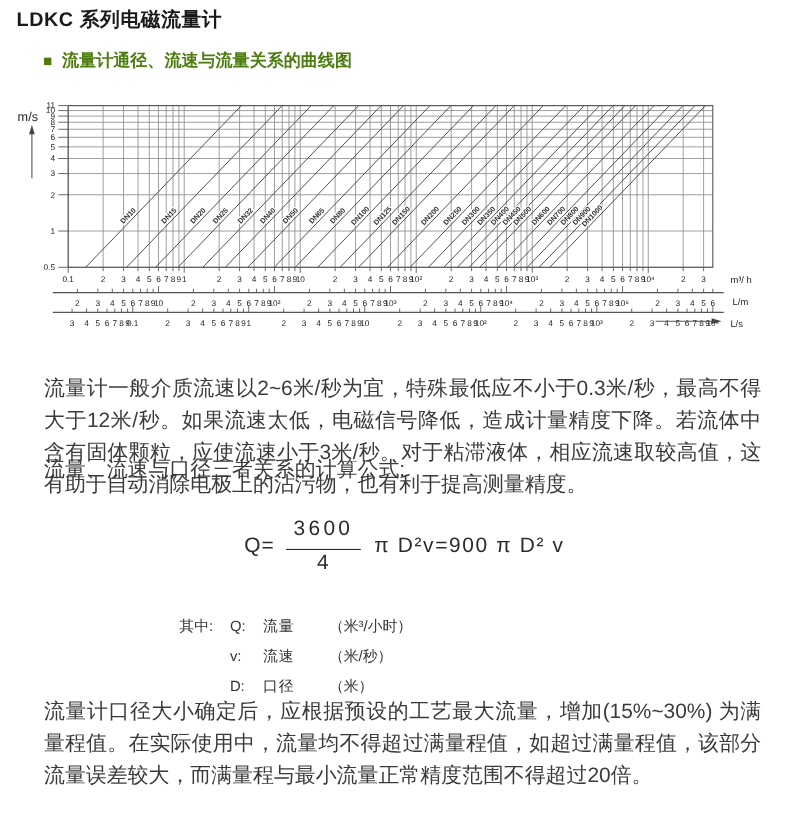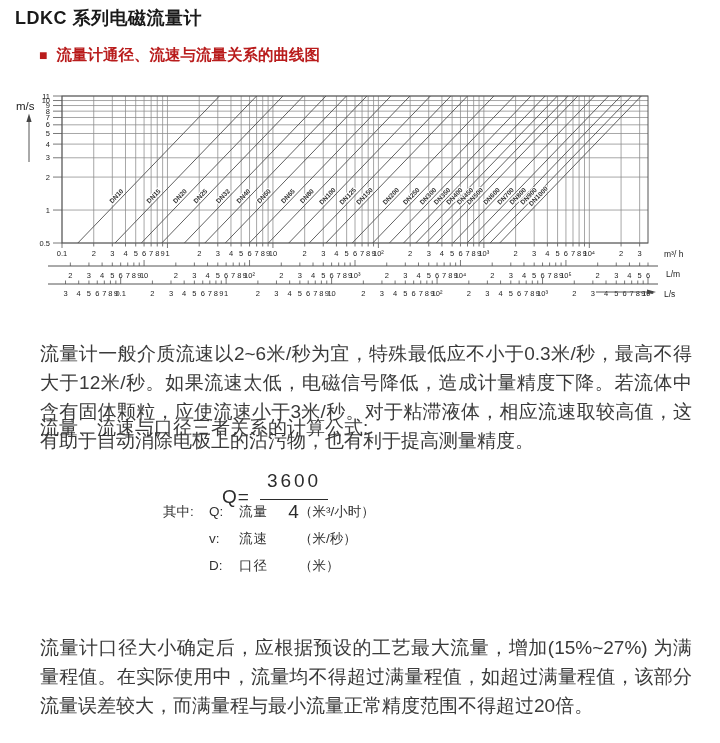--- a/index.html
+++ b/index.html
@@ -1,19 +1,19 @@
 <!DOCTYPE html>
 <html><head>
 <meta charset="utf-8">
 <style>
   html,body{margin:0;padding:0;background:#fff;width:720px;height:743px;overflow:hidden;
     font-family:"Liberation Sans","DejaVu Sans",sans-serif;}
   .abs{position:absolute;}
   #page-title{left:15px;top:6px;font-size:18px;font-weight:700;color:#1a1a1a;letter-spacing:0.5px;margin:0;}
-  #section-heading{left:39px;top:45px;font-size:15.5px;font-weight:700;color:#b91c1c;}
+  #section-heading{left:39px;top:45px;font-size:15.5px;font-weight:700;color:#4d7c0f;}
   #section-heading .bullet{margin-right:9px;font-size:14px;}
   #chart-wrap{left:0;top:85px;width:720px;height:226px;}
   
   .gl{stroke:#8a8a8a;stroke-width:0.75;}
   .tk{stroke:#555;stroke-width:0.8;}
   .border{fill:none;stroke:#555;stroke-width:1;}
   .dn{stroke:#4f4f4f;stroke-width:0.9;}
   .ax{stroke:#555;stroke-width:1;}
   .fillk{fill:#444;stroke:none;}
   .xt{font-size:7.5px;fill:#222;}
@@ -22,21 +22,21 @@
   .yunit{font-size:11.5px;fill:#222;}
   .para{margin:0;font-size:19px;color:#3a3a3a;line-height:29px;width:652px;left:40px;text-align:justify;}
   #para-velocity{top:339px;}
   #formula-intro{top:413px;width:auto;text-align:left;}
   #formula{left:222px;top:470px;display:flex;align-items:center;font-size:19px;color:#2b2b2b;}
   #formula .f-lhs{letter-spacing:1px;margin-right:10px;}
   #formula .frac{display:inline-flex;flex-direction:column;align-items:center;margin-right:12px;}
   #formula .num{letter-spacing:3px;padding:0 7px 7px 7px;border-bottom:1.7px solid #2b2b2b;}
   #formula .den{letter-spacing:1px;padding-top:1px;}
   #formula .f-rhs{letter-spacing:1.5px;}
-  #vars{left:163px;top:498px;font-size:13.5px;color:#333;}
+  #vars{left:163px;top:556px;font-size:13.5px;color:#333;}
   .var-row{display:flex;height:27px;align-items:center;}
   .var-prefix{width:46px;}
   .var-sym{width:30px;}
   .var-name{width:60px;letter-spacing:1px;}
   #para-range{top:633px;}
 </style>
 </head>
 <body>
 
 <h1 id="page-title" class="abs">LDKC 系列电磁流量计</h1>
@@ -509,20 +509,21 @@
 <p id="para-velocity" class="abs para">流量计一般介质流速以2~6米/秒为宜，特殊最低应不小于0.3米/秒，最高不得大于12米/秒。如果流速太低，电磁信号降低，造成计量精度下降。若流体中含有固体颗粒，应使流速小于3米/秒。对于粘滞液体，相应流速取较高值，这有助于自动消除电极上的沾污物，也有利于提高测量精度。</p>
 
 <p id="formula-intro" class="abs para">流量、流速与口径三者关系的计算公式:</p>
 
 <div id="formula" class="abs">
   <span class="f-lhs">Q=</span>
   <span class="frac">
     <span class="num">3600</span>
     <span class="den">4</span>
   </span>
+  <span class="f-rhs">π D²v=900 π D² v</span>
 </div>
 
 <div id="vars" class="abs">
   <div class="var-row">
     <span class="var-prefix">其中:</span>
     <span class="var-sym">Q:</span>
     <span class="var-name">流量</span>
     <span class="var-unit">（米³/小时）</span>
   </div>
   <div class="var-row">
@@ -532,13 +533,13 @@
     <span class="var-unit">（米/秒）</span>
   </div>
   <div class="var-row">
     <span class="var-prefix"></span>
     <span class="var-sym">D:</span>
     <span class="var-name">口径</span>
     <span class="var-unit">（米）</span>
   </div>
 </div>
 
-<p id="para-range" class="abs para">流量计口径大小确定后，应根据预设的工艺最大流量，增加(15%~27%) 为满量程值。在实际使用中，流量均不得超过满量程值，如超过满量程值，该部分流量误差较大，而满量程与最小流量正常精度范围不得超过20倍。</p>
+<p id="para-range" class="abs para">流量计口径大小确定后，应根据预设的工艺最大流量，增加(15%~30%) 为满量程值。在实际使用中，流量均不得超过满量程值，如超过满量程值，该部分流量误差较大，而满量程与最小流量正常精度范围不得超过20倍。</p>
 
 </body></html>

